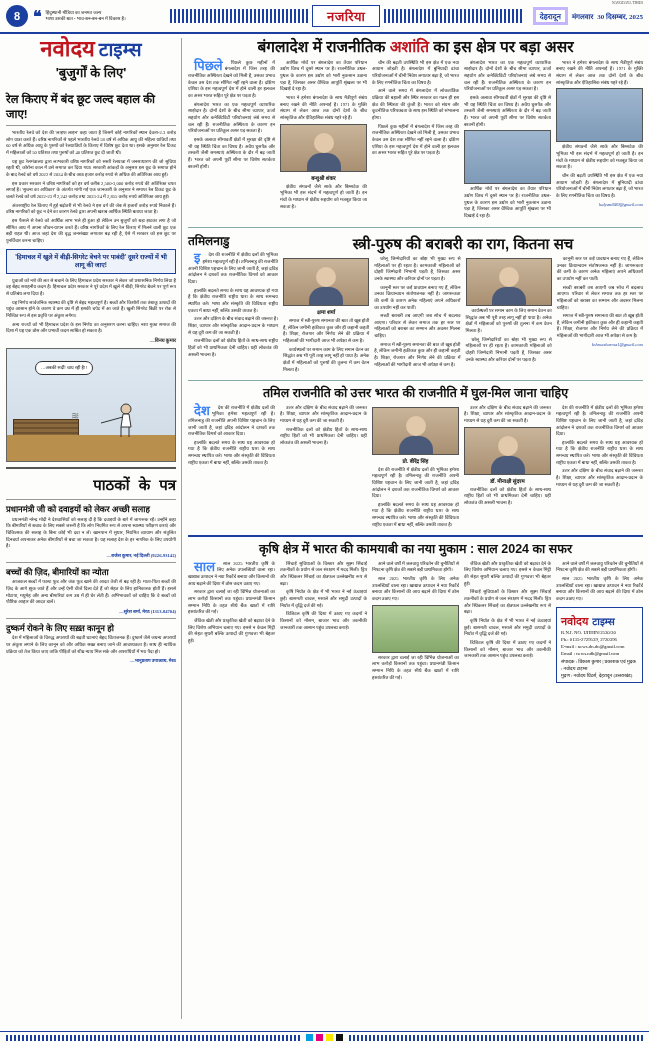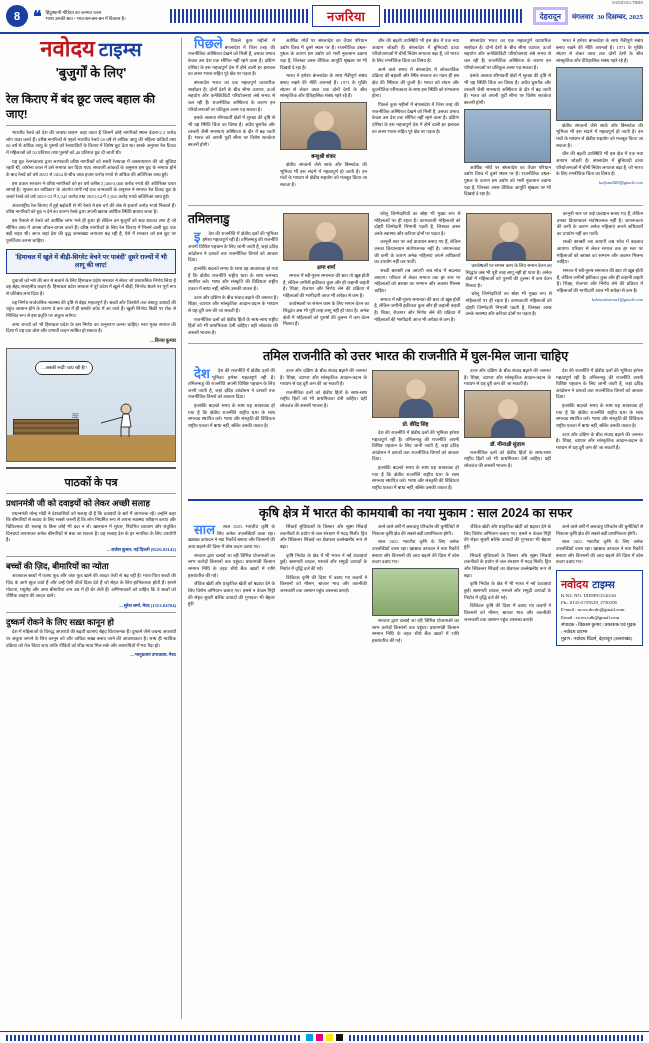--- a/index.html
+++ b/index.html
@@ -34,21 +34,21 @@
   .txt{font-size:4.6px;line-height:1.45;text-align:justify;color:#1a1a1a;}
   .txt p{margin:0 0 2px 0;text-indent:6px;}
   .box-quote{border:1px solid #1b3fa0;background:#eef2fb;padding:3px 4px;margin:4px 0;font-size:6.4px;font-weight:bold;line-height:1.35;color:#10307e;text-align:center;font-family:"Liberation Sans",sans-serif;}
   .byline{font-size:5px;text-align:right;font-weight:bold;color:#222;margin-top:2px;}
   .cartoon{border:1px solid #666;height:112px;margin:5px 0 2px;background:linear-gradient(#dfe9f2,#cdd9e4);position:relative;overflow:hidden;}
   .cartoon .bubble{position:absolute;left:28px;top:12px;background:#fff;border:1px solid #333;border-radius:8px;font-size:4.6px;padding:3px 5px;line-height:1.3;color:#111;}
   .cartoon .ground{position:absolute;left:0;bottom:0;width:100%;height:26px;background:#b98f4e;}
   .cartoon .logs{position:absolute;left:6px;bottom:18px;width:64px;height:22px;background:repeating-linear-gradient(0deg,#8a6a3c 0 3px,#6d5130 3px 5px);border:1px solid #4a3620;}
   .cartoon .man{position:absolute;right:38px;bottom:24px;width:42px;height:34px;}
   .cartoon .smoke{position:absolute;left:64px;bottom:40px;font-size:10px;color:#777;}
-  .sec-title{text-align:center;font-size:11px;font-weight:bold;color:#111;font-family:Liberation Serif, serif;margin:4px 0 2px;}
+  .sec-title{text-align:right;font-size:15px;font-weight:bold;color:#111;font-family:Liberation Mono, monospace;margin:4px 0 2px;}
   .letter-head{text-align:left;font-size:8.4px;font-weight:bold;color:#111;font-family:Liberation Sans, sans-serif;margin:3px 0 2px;line-height:1.25;}
   .letter-sign{font-size:4.6px;text-align:right;font-weight:bold;color:#1b3fa0;margin-top:1px;}
 
   
   .hl-main{font-size:15.5px;font-weight:bold;text-align:center;line-height:1.15;margin:0 0 4px;font-family:"Liberation Sans",sans-serif;}
   .hl-main .red{color:#c0141e;}
   .hl-2{font-size:15px;font-weight:bold;text-align:center;line-height:1.15;margin:2px 0 4px;font-family:"Liberation Sans",sans-serif;}
   .hl-3{font-size:12.5px;font-weight:bold;text-align:center;line-height:1.15;margin:2px 0 4px;font-family:"Liberation Sans",sans-serif;}
   .hl-4{font-size:12px;font-weight:bold;text-align:center;line-height:1.15;margin:2px 0 4px;font-family:"Liberation Sans",sans-serif;}
   .cols5{display:flex;gap:5px;}
@@ -161,20 +161,23 @@
       <div class="letter-head">दुष्कर्म रोकने के लिए सख़्त कानून हो</div>
       <div class="txt">
         <p>देश में महिलाओं के विरुद्ध अपराधों की बढ़ती घटनाएं बेहद चिंताजनक हैं। दुष्कर्म जैसे जघन्य अपराधों पर अंकुश लगाने के लिए कानून को और अधिक सख्त बनाए जाने की आवश्यकता है। साथ ही न्यायिक प्रक्रिया को तेज किया जाए ताकि पीड़ितों को शीघ्र न्याय मिल सके और अपराधियों में भय पैदा हो।</p>
       </div>
       <div class="letter-sign">—भानुप्रताप उपाध्याय, मेरठ</div>
     </div>
 
     <div class="col-right">
 
       <div>
+        <div class="hl-main">
+          <span>बंगलादेश में राजनीतिक </span><span class="red">अशांति</span><span> का इस क्षेत्र पर बड़ा असर</span>
+        </div>
         <div class="cols5">
           <div class="c">
             <div class="txt">
               <p><span class="dropcap">पिछले</span><span>पिछले कुछ महीनों में बंगलादेश में जिस तरह की राजनीतिक अस्थिरता देखने को मिली है, उसका प्रभाव केवल उस देश तक सीमित नहीं रहने वाला है। दक्षिण एशिया के इस महत्वपूर्ण देश में होने वाली हर हलचल का असर भारत सहित पूरे क्षेत्र पर पड़ता है।</span></p>
               <p>बंगलादेश भारत का एक महत्वपूर्ण व्यापारिक साझेदार है। दोनों देशों के बीच सीमा व्यापार, ऊर्जा सहयोग और कनेक्टिविटी परियोजनाएं लंबे समय से चल रही हैं। राजनीतिक अस्थिरता के कारण इन परियोजनाओं पर प्रतिकूल असर पड़ सकता है।</p>
               <p>इसके अलावा सीमावर्ती क्षेत्रों में सुरक्षा की दृष्टि से भी यह स्थिति चिंता का विषय है। अवैध घुसपैठ और तस्करी जैसी समस्याएं अस्थिरता के दौर में बढ़ जाती हैं। भारत को अपनी पूर्वी सीमा पर विशेष सतर्कता बरतनी होगी।</p>
             </div>
           </div>
           <div class="c">
             <div class="txt">
@@ -232,20 +235,23 @@
         <div class="c">
           <div class="hl-4" style="text-align:left">तमिलनाडु</div>
           <div class="txt">
             <p><span class="dropcap">इ</span><span>देश की राजनीति में क्षेत्रीय दलों की भूमिका हमेशा महत्वपूर्ण रही है। तमिलनाडु की राजनीति अपनी विशिष्ट पहचान के लिए जानी जाती है, जहां द्रविड़ आंदोलन ने दशकों तक राजनीतिक विमर्श को आकार दिया।</span></p>
             <p>हालांकि बदलते समय के साथ यह आवश्यक हो गया है कि क्षेत्रीय राजनीति राष्ट्रीय धारा के साथ समन्वय स्थापित करे। भाषा और संस्कृति की विविधता राष्ट्रीय एकता में बाधा नहीं, बल्कि उसकी ताकत है।</p>
             <p>उत्तर और दक्षिण के बीच संवाद बढ़ाने की जरूरत है। शिक्षा, व्यापार और सांस्कृतिक आदान-प्रदान के माध्यम से यह दूरी कम की जा सकती है।</p>
             <p>राजनीतिक दलों को क्षेत्रीय हितों के साथ-साथ राष्ट्रीय हितों को भी प्राथमिकता देनी चाहिए। यही लोकतंत्र की असली भावना है।</p>
           </div>
         </div>
         <div class="c" style="flex:4 1 0">
+          <div class="hl-2">
+            <span>स्त्री-पुरुष की बराबरी का राग, </span><span class="red">कितना सच</span>
+          </div>
           <div class="cols4">
             <div class="c">
               <div class="photo">
                   <div class="face"></div>
                 </div>
               <div class="authorbox">
                 <div class="nm">क्षमा शर्मा</div>
               </div>
               <div class="txt">
                 <p>समाज में स्त्री-पुरुष समानता की बात तो खूब होती है, लेकिन जमीनी हकीकत कुछ और ही कहानी कहती है। शिक्षा, रोजगार और निर्णय लेने की प्रक्रिया में महिलाओं की भागीदारी आज भी अपेक्षा से कम है।</p>

